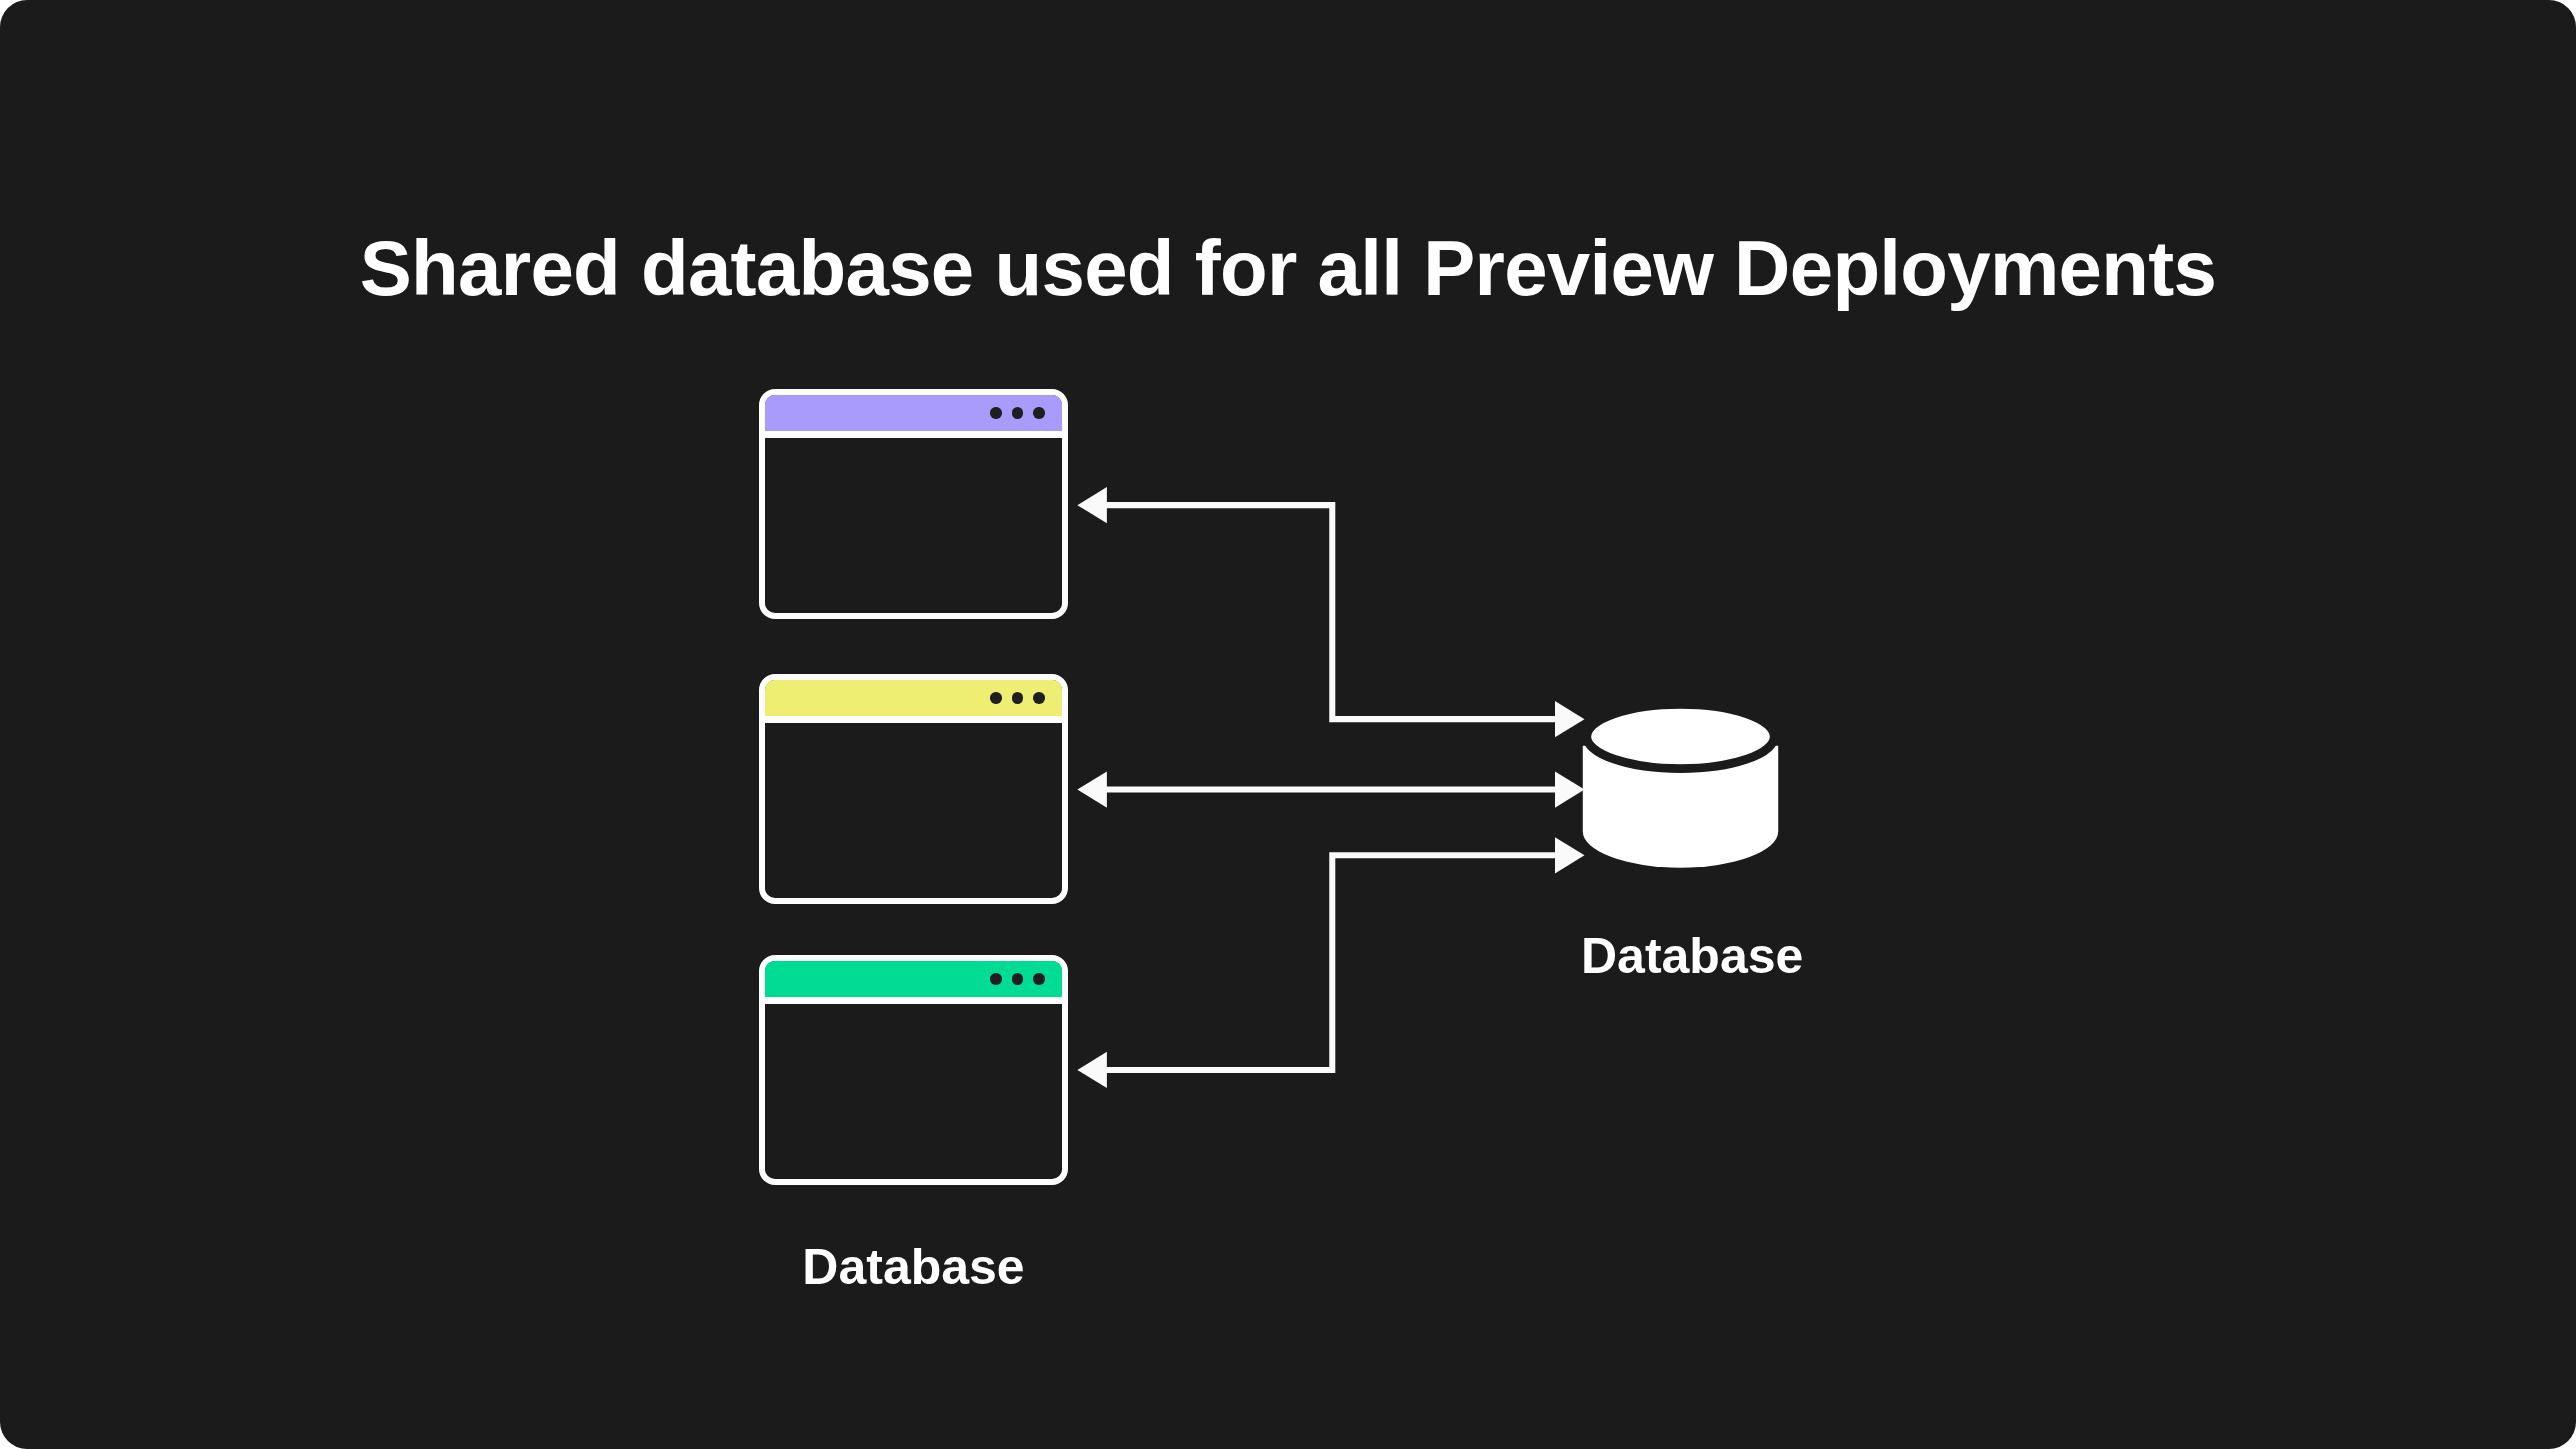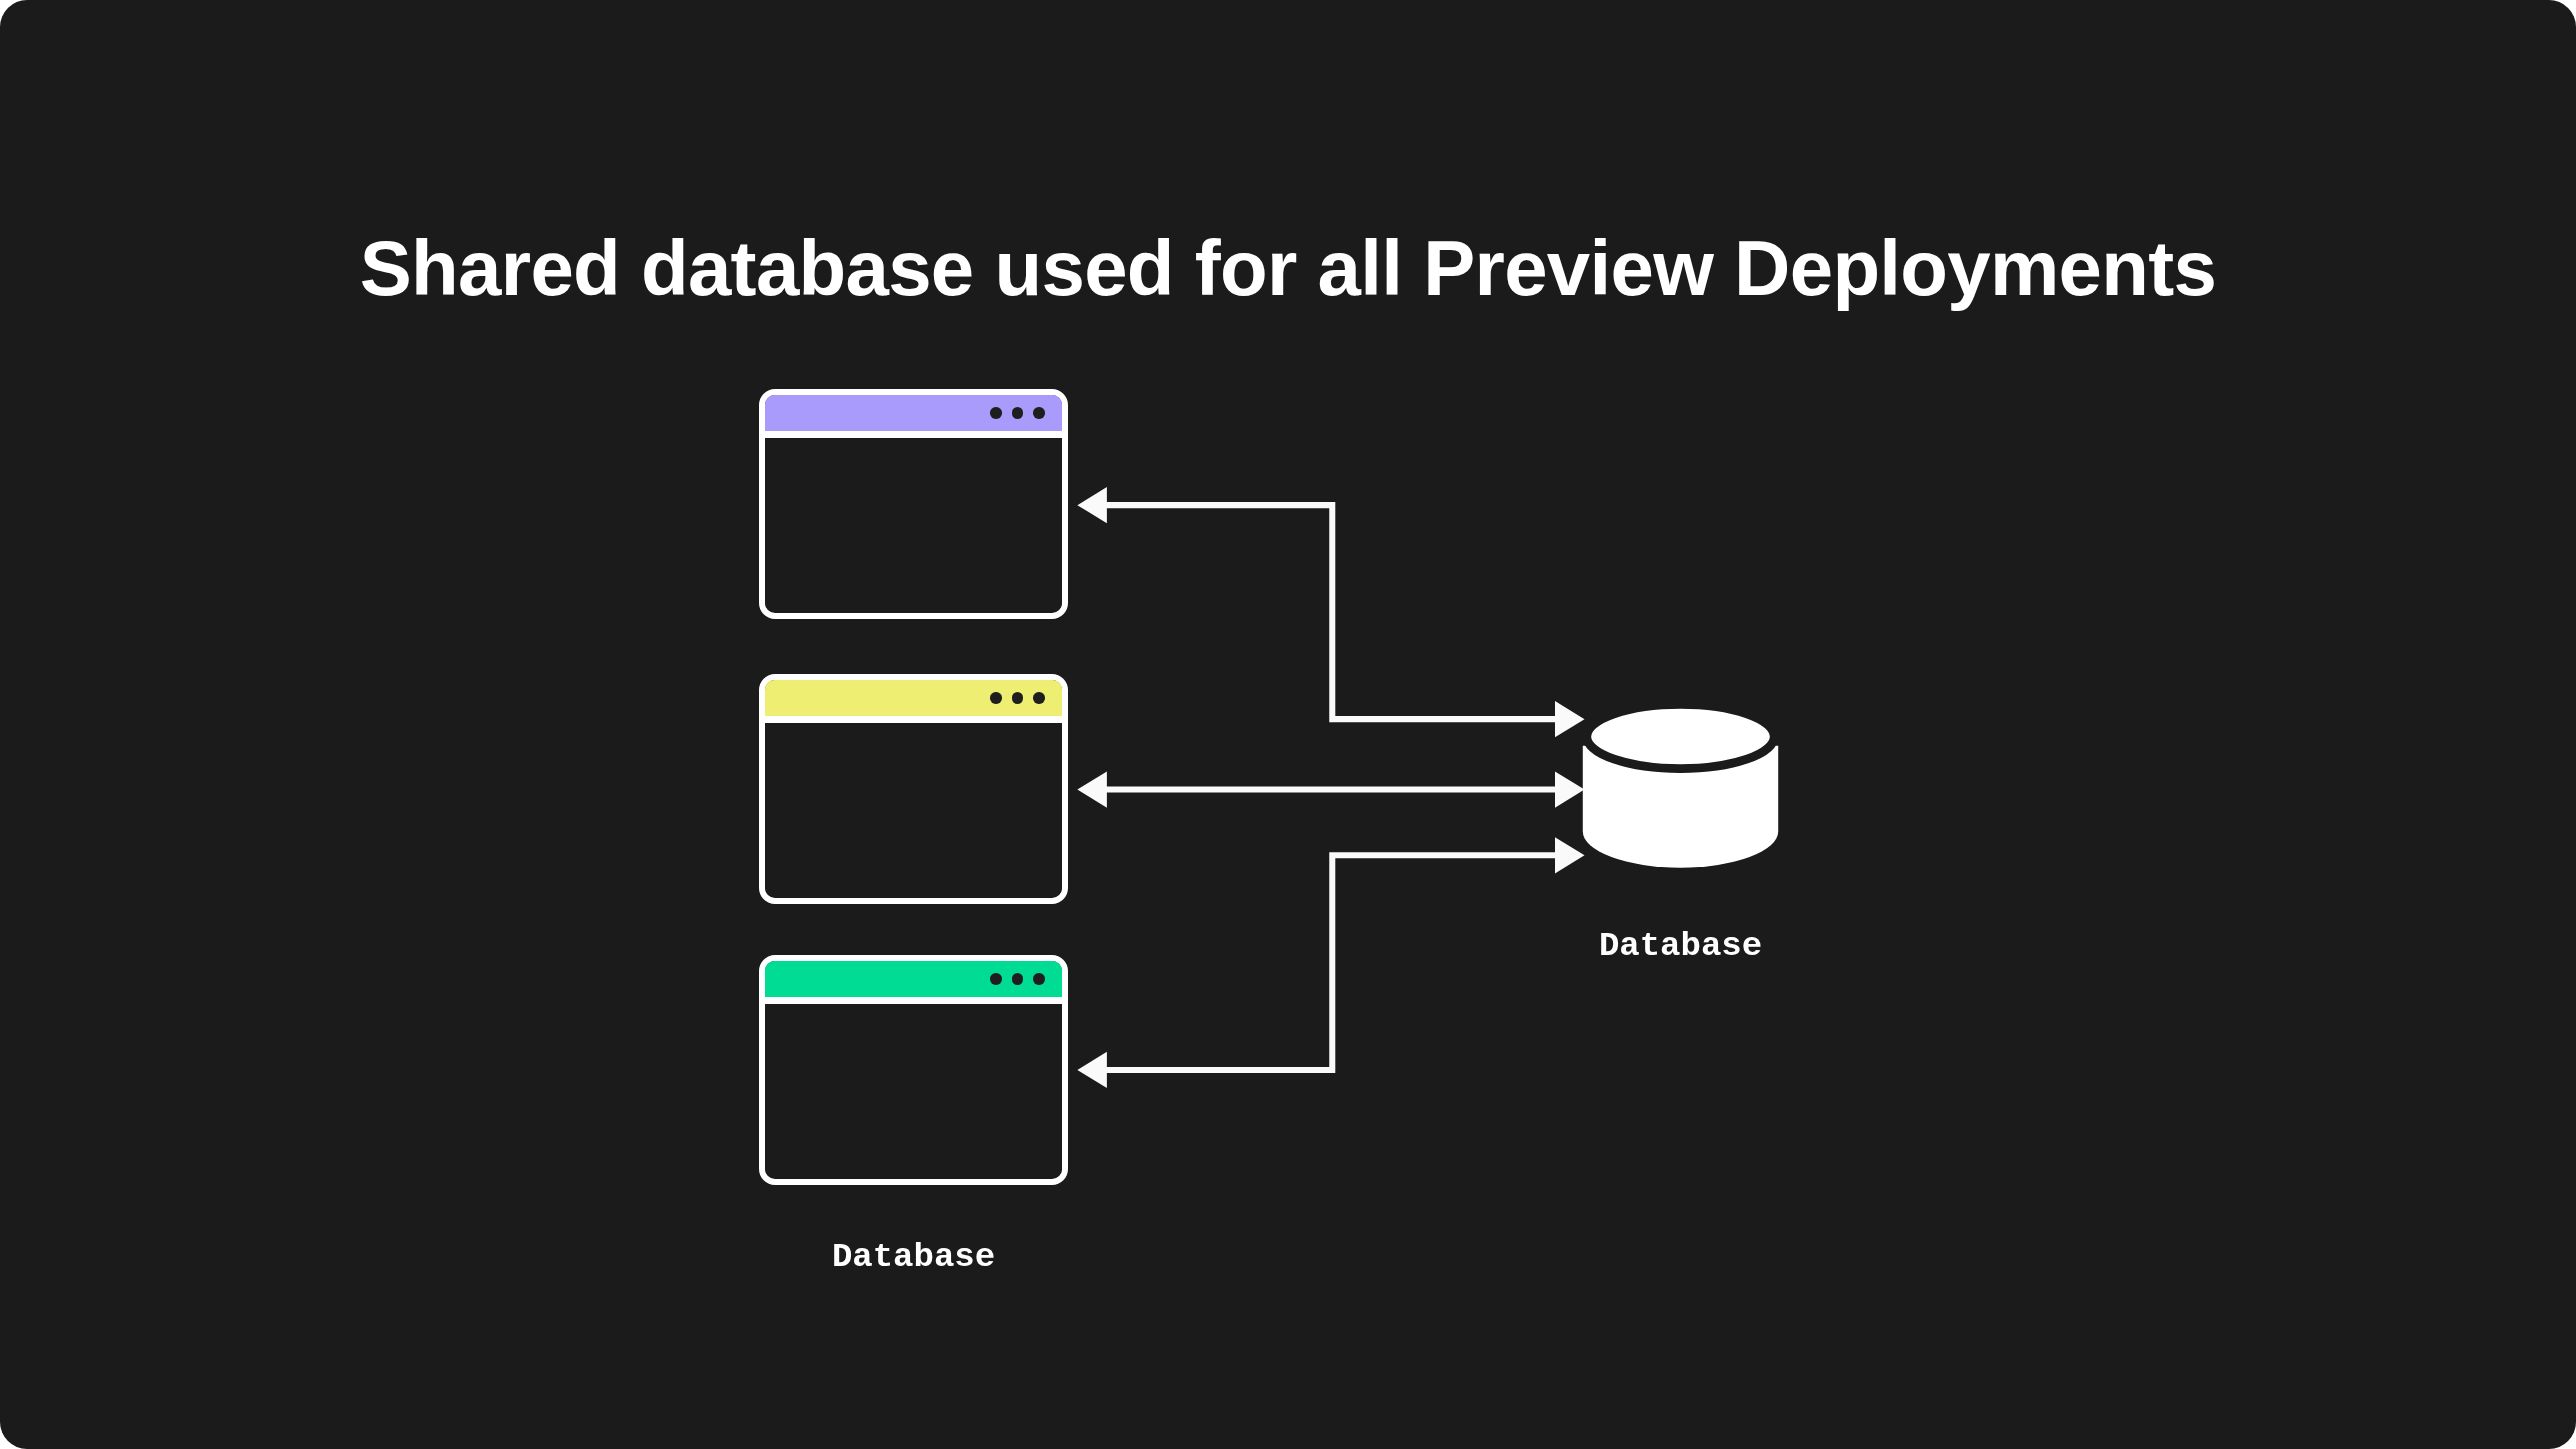--- a/index.html
+++ b/index.html
@@ -82,23 +82,23 @@
   .database-icon {
     position: absolute;
     left: 1581px;
     top: 699px;
     width: 199px;
     height: 174px;
   }
   .node-label {
     position: absolute;
     color: #ffffff;
-    font-family: Liberation Mono, monospace;
+    font-family: Liberation Sans, sans-serif;
     font-weight: 700;
-    font-size: 34px;
+    font-size: 50px;
     text-align: center;
   }
   .database-label {
     left: 1581px;
     width: 199px;
     top: 927px;
   }
   .previews-label {
     left: 759px;
     width: 309px;

